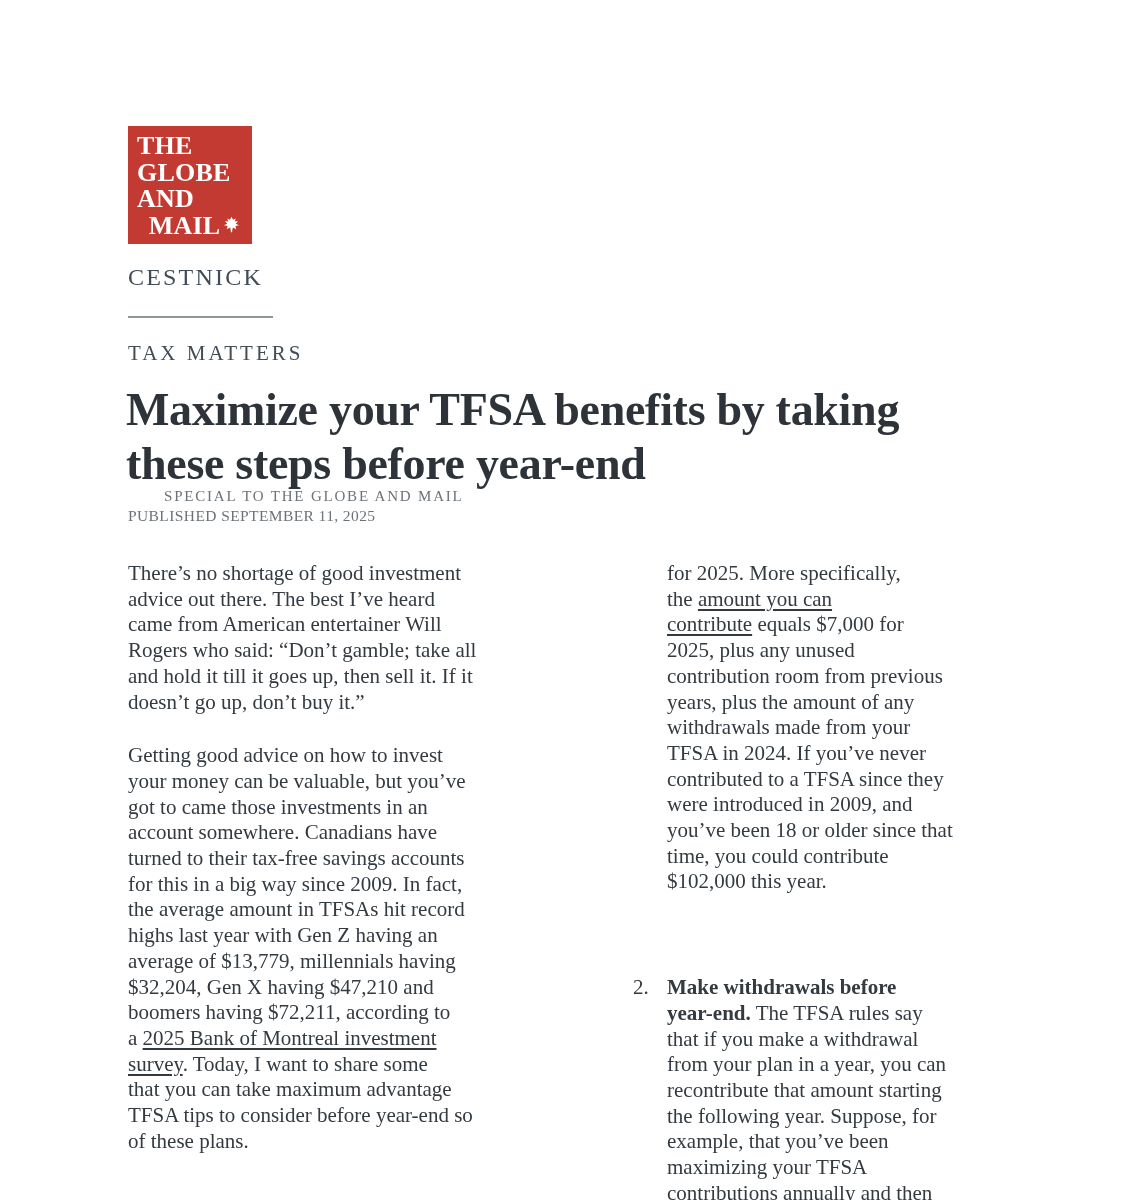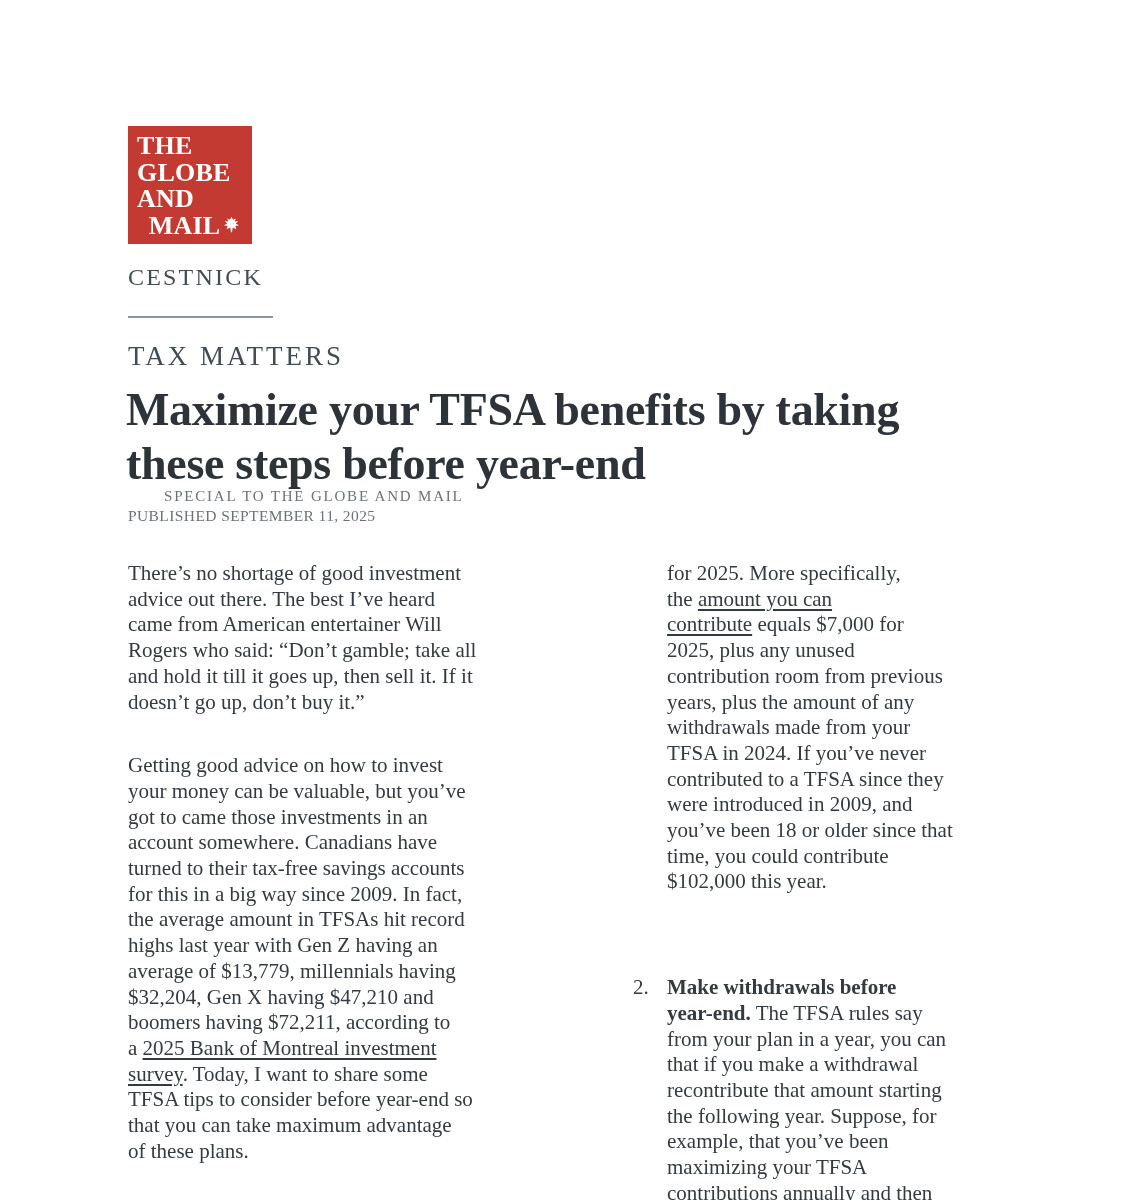--- a/index.html
+++ b/index.html
@@ -38,21 +38,21 @@
     letter-spacing: 2.2px;
     color: #414c56;
   }
   .divider {
     left: 128px; top: 316px;
     width: 145px; height: 2px;
     background: #8f959a;
   }
   .section {
     left: 128px; top: 341px;
-    font-size: 27px;
+    font-size: 21px;
     letter-spacing: 3px;
     color: #414c56;
     text-align: right;
   }
   .title {
     left: 126px; top: 383px;
     width: 860px;
     font-size: 46px;
     line-height: 54px;
     font-weight: 600;
@@ -77,21 +77,21 @@
   
   .col {
     position: absolute;
     top: 561px;
     font-size: 21px;
     line-height: 25.7px;
     color: #333a40;
   }
   .col-left  { left: 128px; width: 440px; }
   .col-right { left: 633px; width: 420px; }
-  .block + .block { margin-top: 38px; }
+  .block + .block { margin-top: 28px; }
   .block.list-item { margin-top: 80px; display: flex; }
   .block.continuation { padding-left: 34px; }
   .li-num { flex: 0 0 34px; width: 34px; }
   .line { white-space: nowrap; }
   .link {
     text-decoration: underline;
     text-underline-offset: 3px;
     text-decoration-thickness: 1.5px;
     cursor: pointer;
   }
@@ -145,22 +145,22 @@
           <div class="line"><span>account somewhere. Canadians have</span></div>
           <div class="line"><span>turned to their tax-free savings accounts</span></div>
           <div class="line"><span>for this in a big way since 2009. In fact,</span></div>
           <div class="line"><span>the average amount in TFSAs hit record</span></div>
           <div class="line"><span>highs last year with Gen Z having an</span></div>
           <div class="line"><span>average of $13,779, millennials having</span></div>
           <div class="line"><span>$32,204, Gen X having $47,210 and</span></div>
           <div class="line"><span>boomers having $72,211, according to</span></div>
           <div class="line"><span>a </span><span class="link">2025 Bank of Montreal investment</span></div>
           <div class="line"><span class="link">survey</span><span>. Today, I want to share some</span></div>
+          <div class="line"><span>that you can take maximum advantage</span></div>
           <div class="line"><span>TFSA tips to consider before year-end so</span></div>
-          <div class="line"><span>that you can take maximum advantage</span></div>
           <div class="line"><span>of these plans.</span></div>
         </div>
       </div>
     </div>
   <div class="col col-right">
       <div class="block continuation">
         <div class="block-content">
           <div class="line"><span>for 2025. More specifically,</span></div>
           <div class="line"><span>the </span><span class="link">amount you can</span></div>
           <div class="line"><span class="link">contribute</span><span> equals $7,000 for</span></div>
@@ -174,22 +174,22 @@
           <div class="line"><span>you’ve been 18 or older since that</span></div>
           <div class="line"><span>time, you could contribute</span></div>
           <div class="line"><span>$102,000 this year.</span></div>
         </div>
       </div>
       <div class="block list-item">
         <span class="li-num">2.</span>
         <div class="block-content">
           <div class="line"><span class="bold">Make withdrawals before</span></div>
           <div class="line"><span class="bold">year-end.</span><span> The TFSA rules say</span></div>
+          <div class="line"><span>that if you make a withdrawal</span></div>
           <div class="line"><span>from your plan in a year, you can</span></div>
-          <div class="line"><span>that if you make a withdrawal</span></div>
           <div class="line"><span>recontribute that amount starting</span></div>
           <div class="line"><span>the following year. Suppose, for</span></div>
           <div class="line"><span>example, that you’ve been</span></div>
           <div class="line"><span>maximizing your TFSA</span></div>
           <div class="line"><span>contributions annually and then</span></div>
         </div>
       </div>
     </div>
 
 </div>

